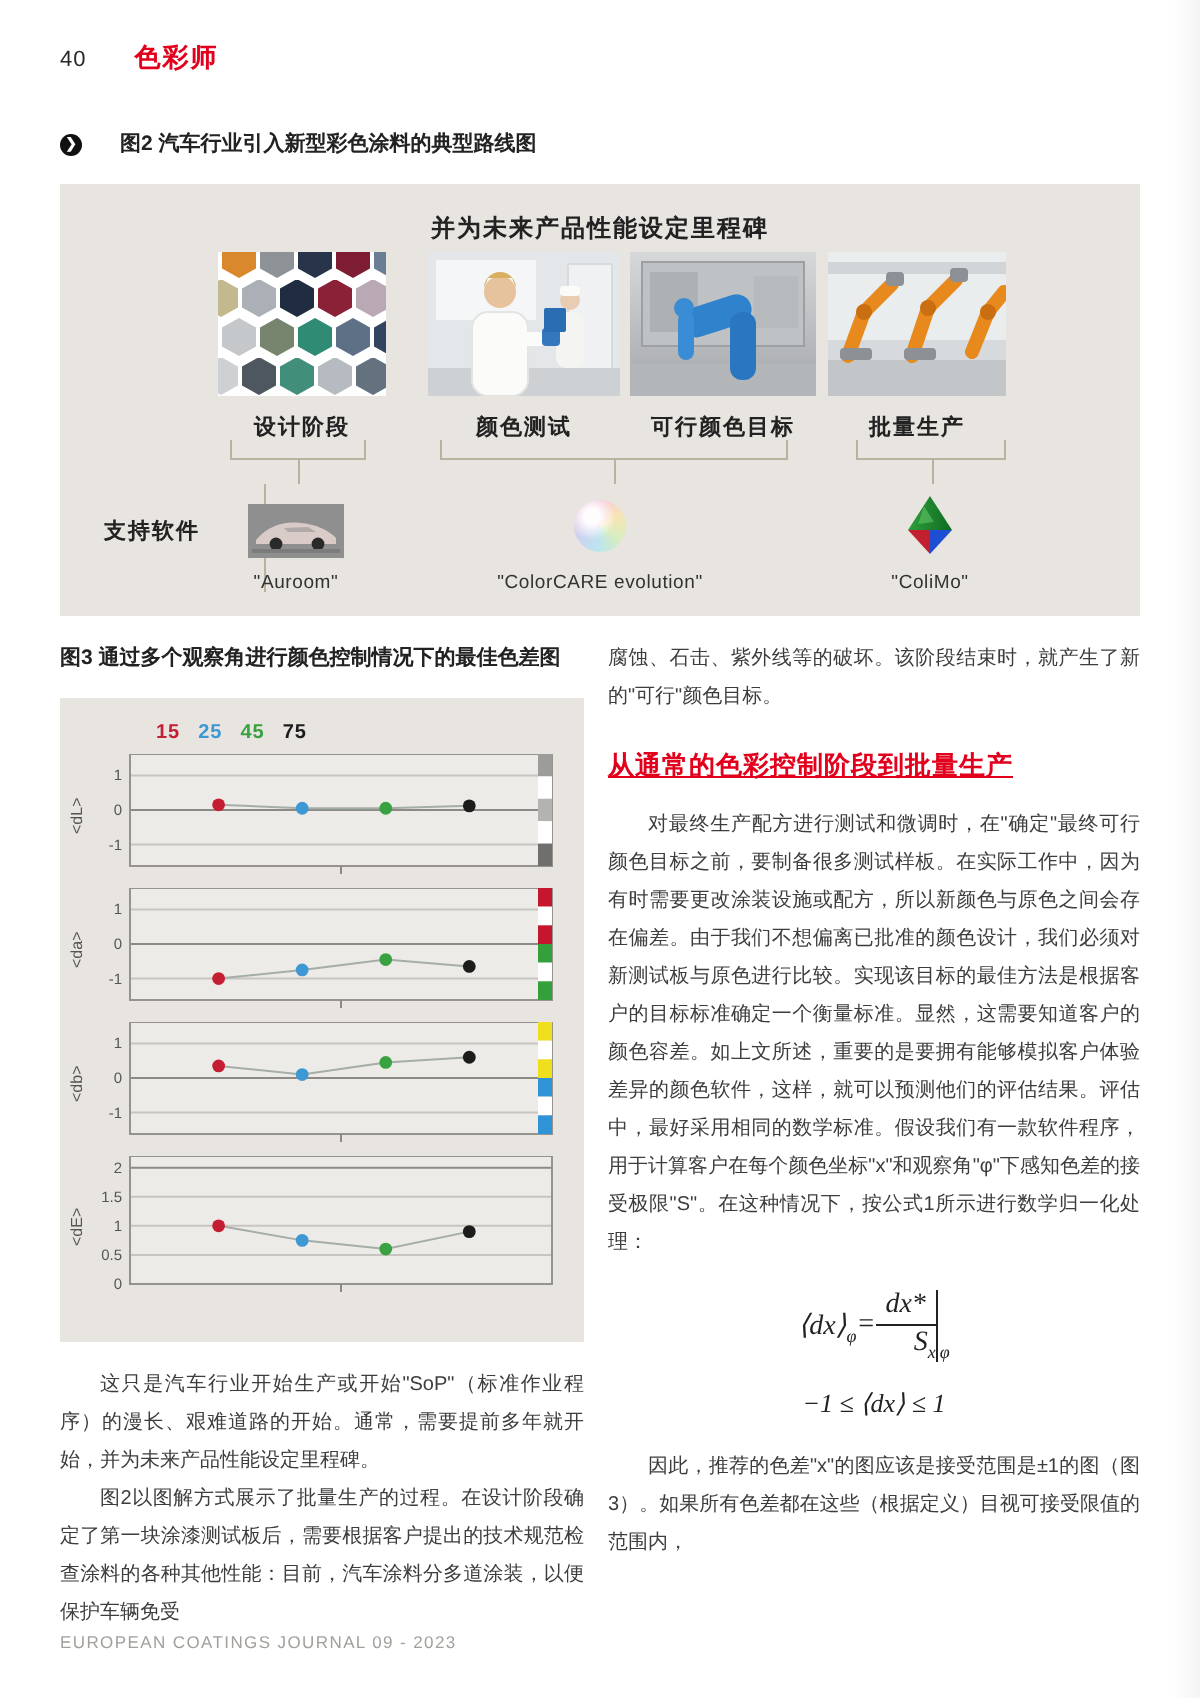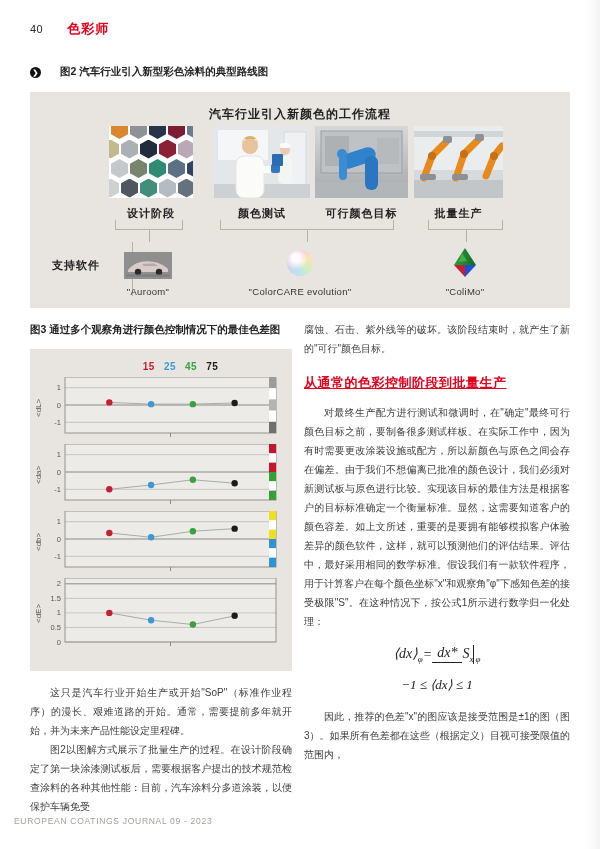--- a/index.html
+++ b/index.html
@@ -47,66 +47,66 @@
     background:
       radial-gradient(circle at 35% 32%, rgba(255,255,255,0.95) 0 16%, rgba(255,255,255,0) 48%),
       conic-gradient(#f4c6d8 0deg,#f8e4b4 60deg,#d7edc0 125deg,#bce4ef 185deg,#ccd2ee 245deg,#edc8e4 305deg,#f4c6d8 360deg);
   }
 
   
   .col-left  { position:absolute; top:322px; left:30px;  width:262px; }
   .col-right { position:absolute; top:320px; left:304px; width:266px; }
   .fig3-caption { font-size:10.5px; font-weight:bold; color:#222; line-height:1.4; }
 
-  .chart-panel { margin-top:12px; width:262px; height:322px; background:#e8e5e1; box-sizing:border-box; padding-top:12px;text-align:center; }
+  .chart-panel { margin-top:12px; width:262px; height:322px; background:#e8e5e1; box-sizing:border-box; padding-top:12px; }
   .chart-legend { margin-left:48px; font-size:10px; font-weight:bold; letter-spacing:0.5px; }
   .chart-legend span { margin-right:9px; }
   .subplot { display:flex; align-items:stretch; margin-top:5px; }
   .ylab {
     width:17px; display:flex; align-items:center; justify-content:center;
     writing-mode:vertical-rl; transform:rotate(180deg);
     font-size:8px; color:#555;
   }
 
   .body-text { margin:0 0 0 0; font-size:10px; line-height:19px; text-align:justify; color:#3d3d3d; }
   .body-text.indent { text-indent:2em; }
   .col-left .body-text:first-of-type { margin-top:12px; }
   .col-left .body-text + .body-text, .col-right .body-text + .body-text { margin-top:0; }
 
   .red-heading { margin:16px 0 11px 0; font-size:13px; font-weight:bold; color:#e2001c; letter-spacing:0.5px;text-decoration:underline; }
 
   .eq1 { margin-top:14px; display:flex; justify-content:center; align-items:center; gap:0;
          font-family:"Liberation Serif", serif; font-style:italic; font-size:14px; color:#222; }
   .eq1 sub, .eq2 sub { font-size:9px; }
-  .frac { display:inline-flex; flex-direction:row; align-items:flex-start; line-height:1.15; }
+  .frac { display:inline-flex; flex-direction:column; align-items:flex-end; line-height:1.15; }
   .frac .num { padding:0 5px 1px 5px; border-bottom:1.2px solid #222; }
   .frac .den { padding-top:1px; }
   .evalbar { align-self:stretch; border-left:1.2px solid #222; display:flex; align-items:flex-end; padding-left:1px; }
   .eq2 { margin-top:13px; text-align:center; font-family:"Liberation Serif", serif; font-style:italic; font-size:13px; color:#222; }
   .after-eq { margin-top:14px; }
 
-  .footer { position:absolute; top:816px; left:14px; font-size:8.5px; letter-spacing:0.7px; color:#a3a09c; }
+  .footer { position:absolute; top:816px; left:30px; font-size:8.5px; letter-spacing:0.7px; color:#a3a09c; }
 </style>
 </head>
 <body>
 
 <div class="page">
 
   <div class="header">
     <span class="pagenum">40</span>
     <span class="section-title">色彩师</span>
   </div>
 
   <div class="fig2-caption-row">
     <span class="marker-icon">❯</span>
     <span class="fig-caption">图2 汽车行业引入新型彩色涂料的典型路线图</span>
   </div>
 
   <div class="fig2-panel">
-    <div class="fig2-title">汽车行业引入新颜色的工作流程</div>
+    <div class="fig2-title">并为未来产品性能设定里程碑</div>
 
     <div class="stage" style="left:79px; width:84px;">
       <div class="photo hexwrap" id="hexgrid">
           <div class="hex" style="background: rgb(217, 136, 46); left: 2px; top: -6px;"></div>
           <div class="hex" style="background: rgb(141, 146, 150); left: 21px; top: -6px;"></div>
           <div class="hex" style="background: rgb(39, 52, 74); left: 40px; top: -6px;"></div>
           <div class="hex" style="background: rgb(125, 28, 50); left: 59px; top: -6px;"></div>
           <div class="hex" style="background: rgb(107, 125, 147); left: 78px; top: -6px;"></div>
           <div class="hex" style="background: rgb(194, 185, 143); left: -7px; top: 13.5px;"></div>
           <div class="hex" style="background: rgb(170, 176, 181); left: 12px; top: 13.5px;"></div>

